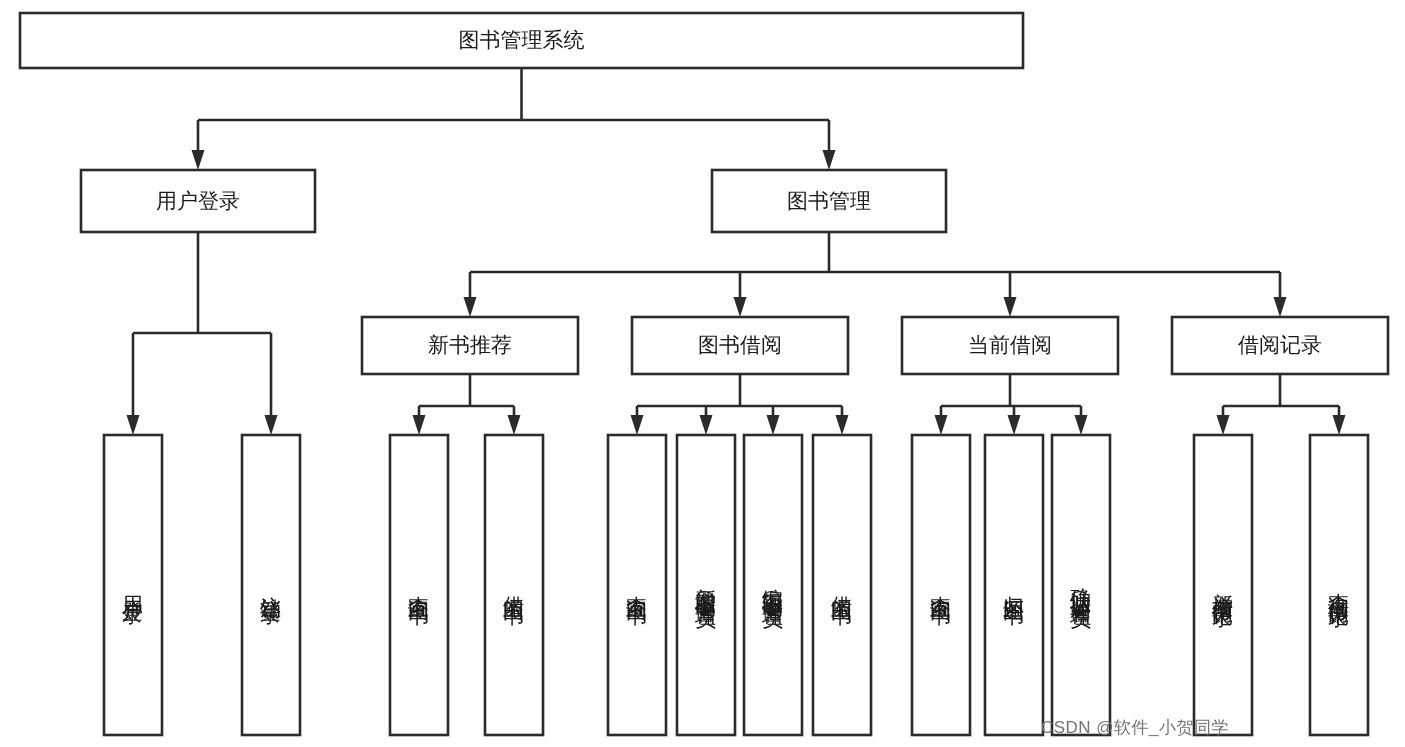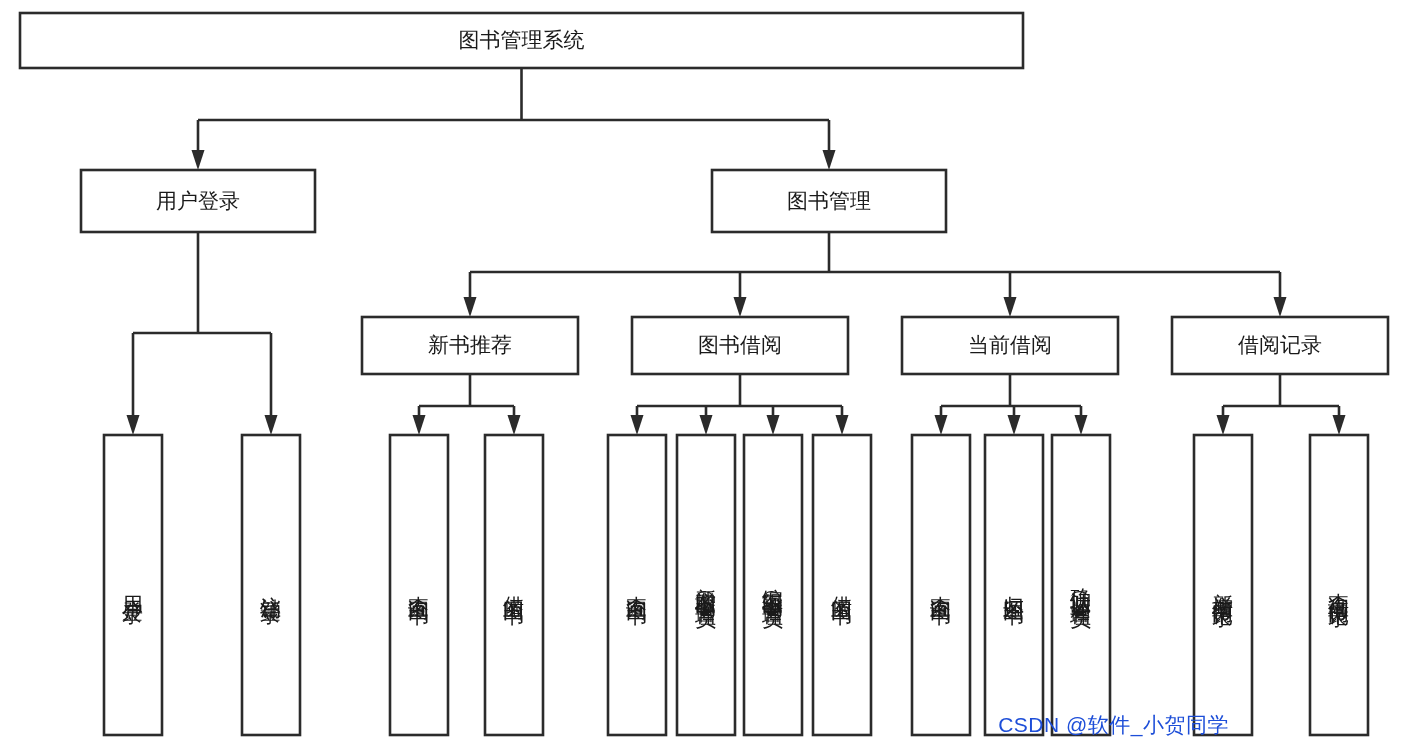--- a/index.html
+++ b/index.html
@@ -54,22 +54,22 @@
     text-orientation: upright;
     letter-spacing: 3px;
     text-anchor: middle;
     dominant-baseline: central;
   }
   .watermark {
     position: absolute;
     right: 14px;
     bottom: 8px;
     font-family: "Liberation Sans", "DejaVu Sans", sans-serif;
-    font-size: 21px;
-    color: #1d4ed8;
+    font-size: 17px;
+    color: #737373;
     white-space: nowrap;
     user-select: none;
     letter-spacing: 0.5px;
   }
 </style>
 </head>
 <body>
 
 <div id="diagram-root">
   <svg class="flow" viewBox="0 0 1405 747">

